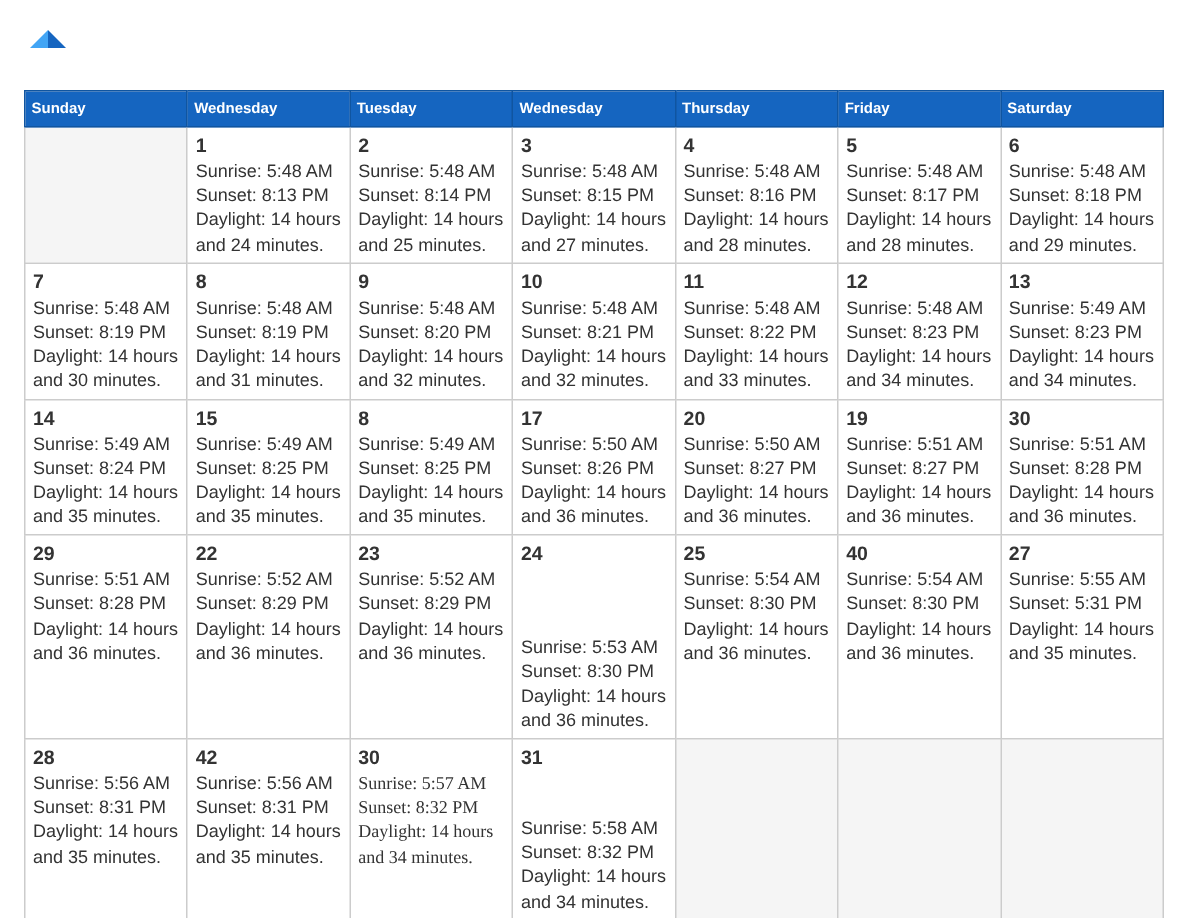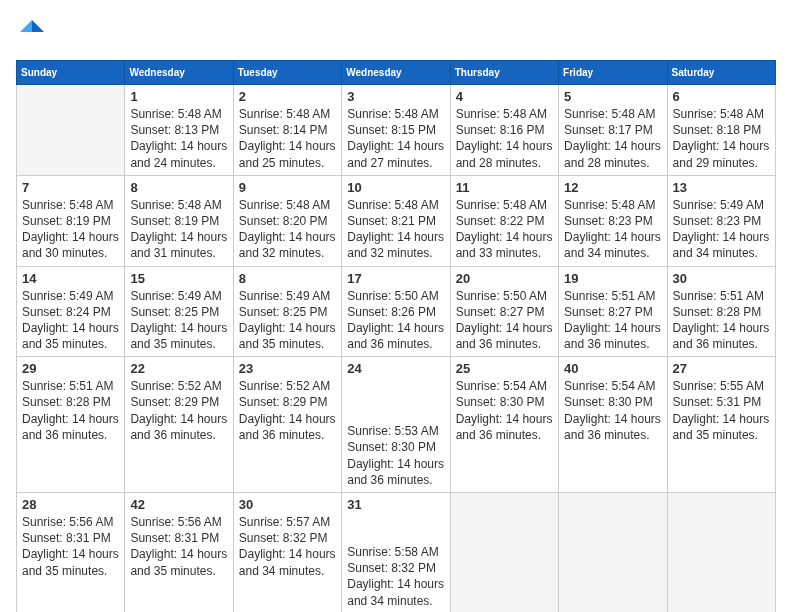--- a/index.html
+++ b/index.html
@@ -327,21 +327,21 @@
         </td>
         <td>
           <span class="day-number">42</span>
           <div class="day-info" style="white-space: pre-line;">Sunrise: 5:56 AM
 Sunset: 8:31 PM
 Daylight: 14 hours
 and 35 minutes.</div>
         </td>
         <td>
           <span class="day-number">30</span>
-          <div class="day-info" style="white-space: pre-line;">Sunrise: 5:57 AM
+          <div class="day-info" style="white-space: pre-line; font-family: Liberation Serif, serif;">Sunrise: 5:57 AM
 Sunset: 8:32 PM
 Daylight: 14 hours
 and 34 minutes.</div>
         </td>
         <td>
           <span class="day-number">31</span>
           <div class="day-info" style="white-space: pre-line; margin-top: 32px;">Sunrise: 5:58 AM
 Sunset: 8:32 PM
 Daylight: 14 hours
 and 34 minutes.</div>

